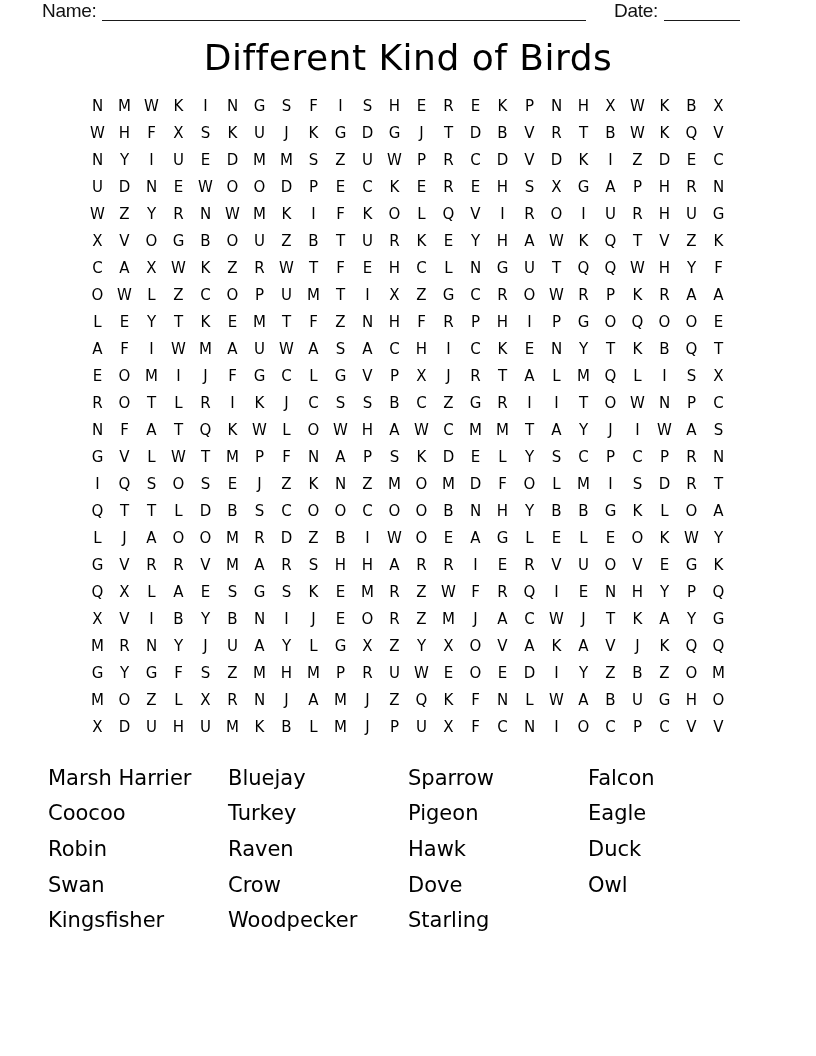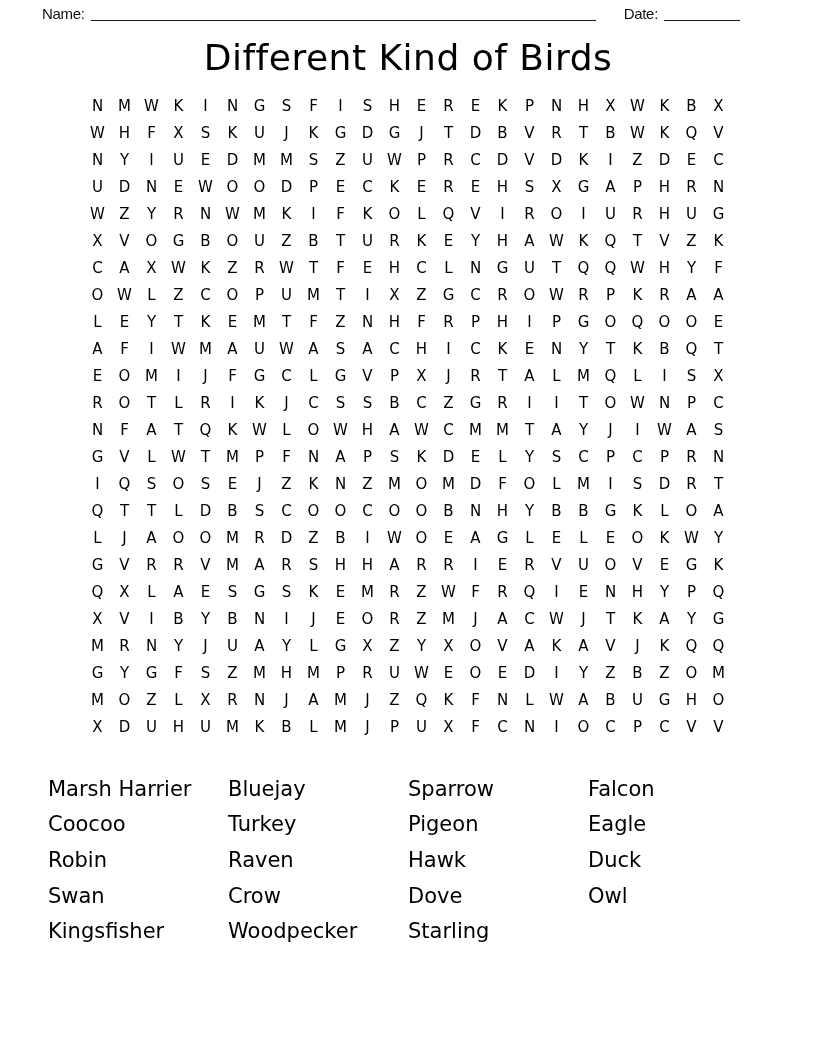--- a/index.html
+++ b/index.html
@@ -5,21 +5,21 @@
   * { margin: 0; padding: 0; box-sizing: border-box; }
   html, body { background: #ffffff; }
   body {
     width: 816px; height: 1056px; position: relative; overflow: hidden;
     font-family: "DejaVu Sans", sans-serif; color: #000;
   }
   .header-row {
     display: flex; align-items: flex-end;
     padding: 3px 76px 0 42px; height: 22px;
     font-family: "Liberation Sans", sans-serif;
-    font-size: 15px; letter-spacing: -0.3px; color: #111;
+    font-size: 19px; letter-spacing: -0.3px; color: #111;
   }
   .blank-line { border-bottom: 1.5px solid #1a1a1a; height: 15px; }
   .name-line  { flex: 1; margin: 0 28px 1px 6px; }
   .date-line  { width: 76px; margin: 0 0 1px 6px; }
   .page-title {
     text-align: center; font-size: 36px; font-weight: 500;
     margin-top: 15px; letter-spacing: 0.5px; color: #000;
   }
   .grid-wrap {
     width: 648px; margin: 14px auto 0 auto;
@@ -27,21 +27,21 @@
   }
   .grid-cell {
     display: flex; align-items: center; justify-content: center;
     font-size: 15px; color: #000;
   }
   .word-list {
     display: grid;
     grid-template-columns: repeat(4, 180px);
     grid-template-rows: repeat(5, 35.6px);
     grid-auto-flow: column;
-    margin: 31px 0 0 48px;
+    margin: 20px 0 0 48px;
     font-size: 21px; color: #000;
   }
   .word-item { display: flex; align-items: center; white-space: nowrap; }
 </style>
 </head>
 <body>
 
 <div class="header-row">
   <span>Name:</span>
   <span class="blank-line name-line"></span>

